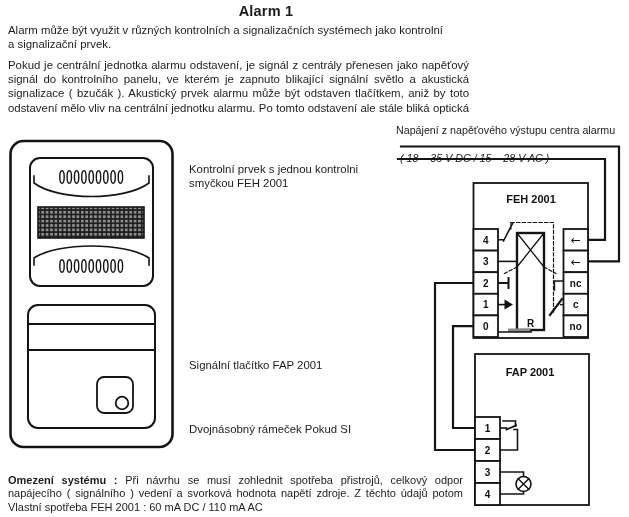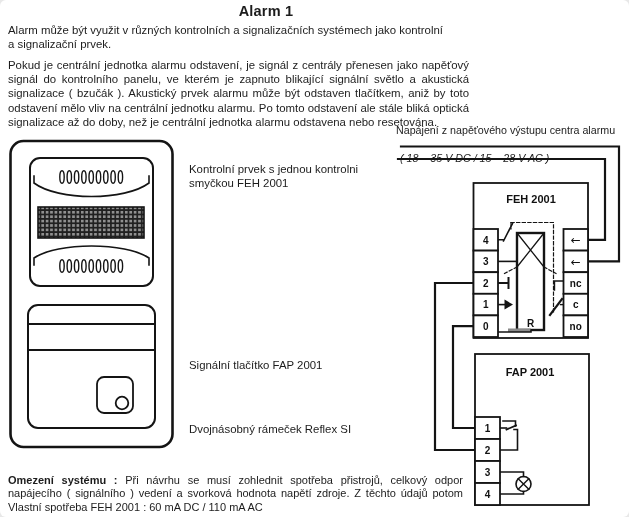--- a/index.html
+++ b/index.html
@@ -1,19 +1,19 @@
 <!DOCTYPE html>
 <html><head>
 <meta charset="utf-8">
 <style>
   html,body{margin:0;padding:0;background:#e8e8e8;}
   .page{
     position:relative;width:629px;height:517px;background:#ffffff;
     font-family:"Liberation Sans","DejaVu Sans",sans-serif;color:#1c1c1c;
-    overflow:hidden;margin:0 auto;border-radius:6px;
+    overflow:hidden;margin:0 auto;
   }
   .abs{position:absolute;}
   .title{top:3px;left:0;width:532px;text-align:center;font-size:14.5px;font-weight:bold;letter-spacing:.2px;}
   .textblock{font-size:11.4px;line-height:14.4px;}
   .intro{left:8px;top:23px;width:460px;}
   .body{left:8px;top:57.5px;width:461px;}
   .just{text-align:justify;text-align-last:justify;}
   .powercap{font-size:10.7px;line-height:12.5px;white-space:nowrap;}
   .cap1{left:396px;top:124px;}
   .cap2{left:400px;top:152px;font-style:italic;}
@@ -39,21 +39,20 @@
   <div class="abs textblock intro">
     <div>Alarm může být využit v různých kontrolních a signalizačních systémech jako kontrolní</div>
     <div>a signalizační prvek.</div>
   </div>
 
   <div class="abs textblock body">
     <div class="just">Pokud je centrální jednotka alarmu odstavení, je signál z centrály přenesen jako napěťový</div>
     <div class="just">signál do kontrolního panelu, ve kterém je zapnuto blikající signální světlo a akustická</div>
     <div class="just">signalizace ( bzučák ). Akustický prvek alarmu může být odstaven tlačítkem, aniž by toto</div>
     <div class="just">odstavení mělo vliv na centrální jednotku alarmu.  Po tomto odstavení ale stále bliká optická</div>
-    <div>signalizace až do doby, než je centrální jednotka alarmu odstavena nebo resetována.</div>
   </div>
 
   <div class="abs powercap cap1">Napájení z napěťového výstupu centra alarmu</div>
   <div class="abs powercap cap2">( 18 – 35 V DC  /  15 – 28 V AC )</div>
 
   <svg style="left:0;top:130px;" width="180" height="330" viewBox="0 0 180 330" fill="none" stroke="#141414" stroke-linecap="square">
     <defs>
       <pattern id="hatch" width="4.4" height="4.4" patternUnits="userSpaceOnUse">
         <rect width="4.4" height="4.4" fill="#909090" stroke="none"></rect>
         <path d="M0,0.9 H4.4 M0.9,0 V4.4" stroke="#202020" stroke-width="1.7"></path>
@@ -98,21 +97,21 @@
       <rect x="97" y="247" width="36" height="36" rx="7" stroke-width="1.8"></rect>
       <circle cx="122" cy="273" r="6.3" stroke-width="1.8"></circle>
     </g>
   </svg>
 
   <div class="abs devlabel lbl-control">
     <div>Kontrolní prvek s jednou kontrolni</div>
     <div>smyčkou FEH 2001</div>
   </div>
   <div class="abs devlabel lbl-button">Signální tlačítko FAP 2001</div>
-  <div class="abs devlabel lbl-frame">Dvojnásobný rámeček Reflex SI</div>
+  <div class="abs devlabel lbl-frame">Dvojnásobný rámeček Pokud SI</div>
 
   <svg style="left:390px;top:130px;" width="239" height="387" viewBox="0 0 239 387" fill="none" stroke="#141414" stroke-linecap="square" stroke-linejoin="miter">
 
     <g stroke-width="2.2">
       <path d="M11,16.5 H229 V131.4 H198.5"></path>
       <path d="M8,29 H215 V109.8 H198.5"></path>
     </g>
 
     <g stroke-width="2.2">
       <path d="M83.5,153 H45 V320 H85"></path>

